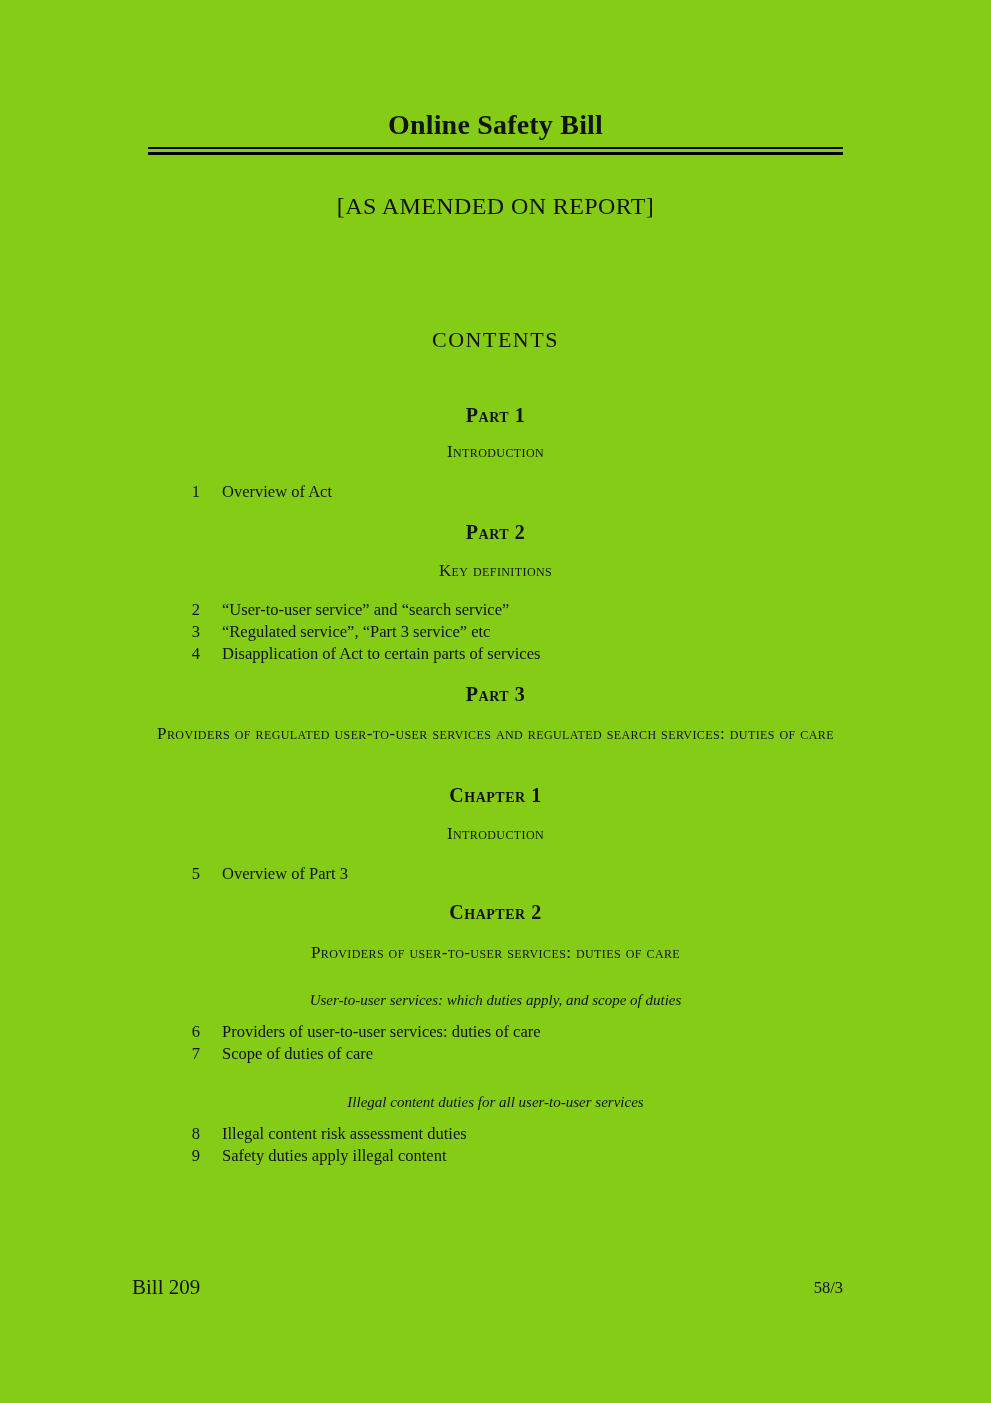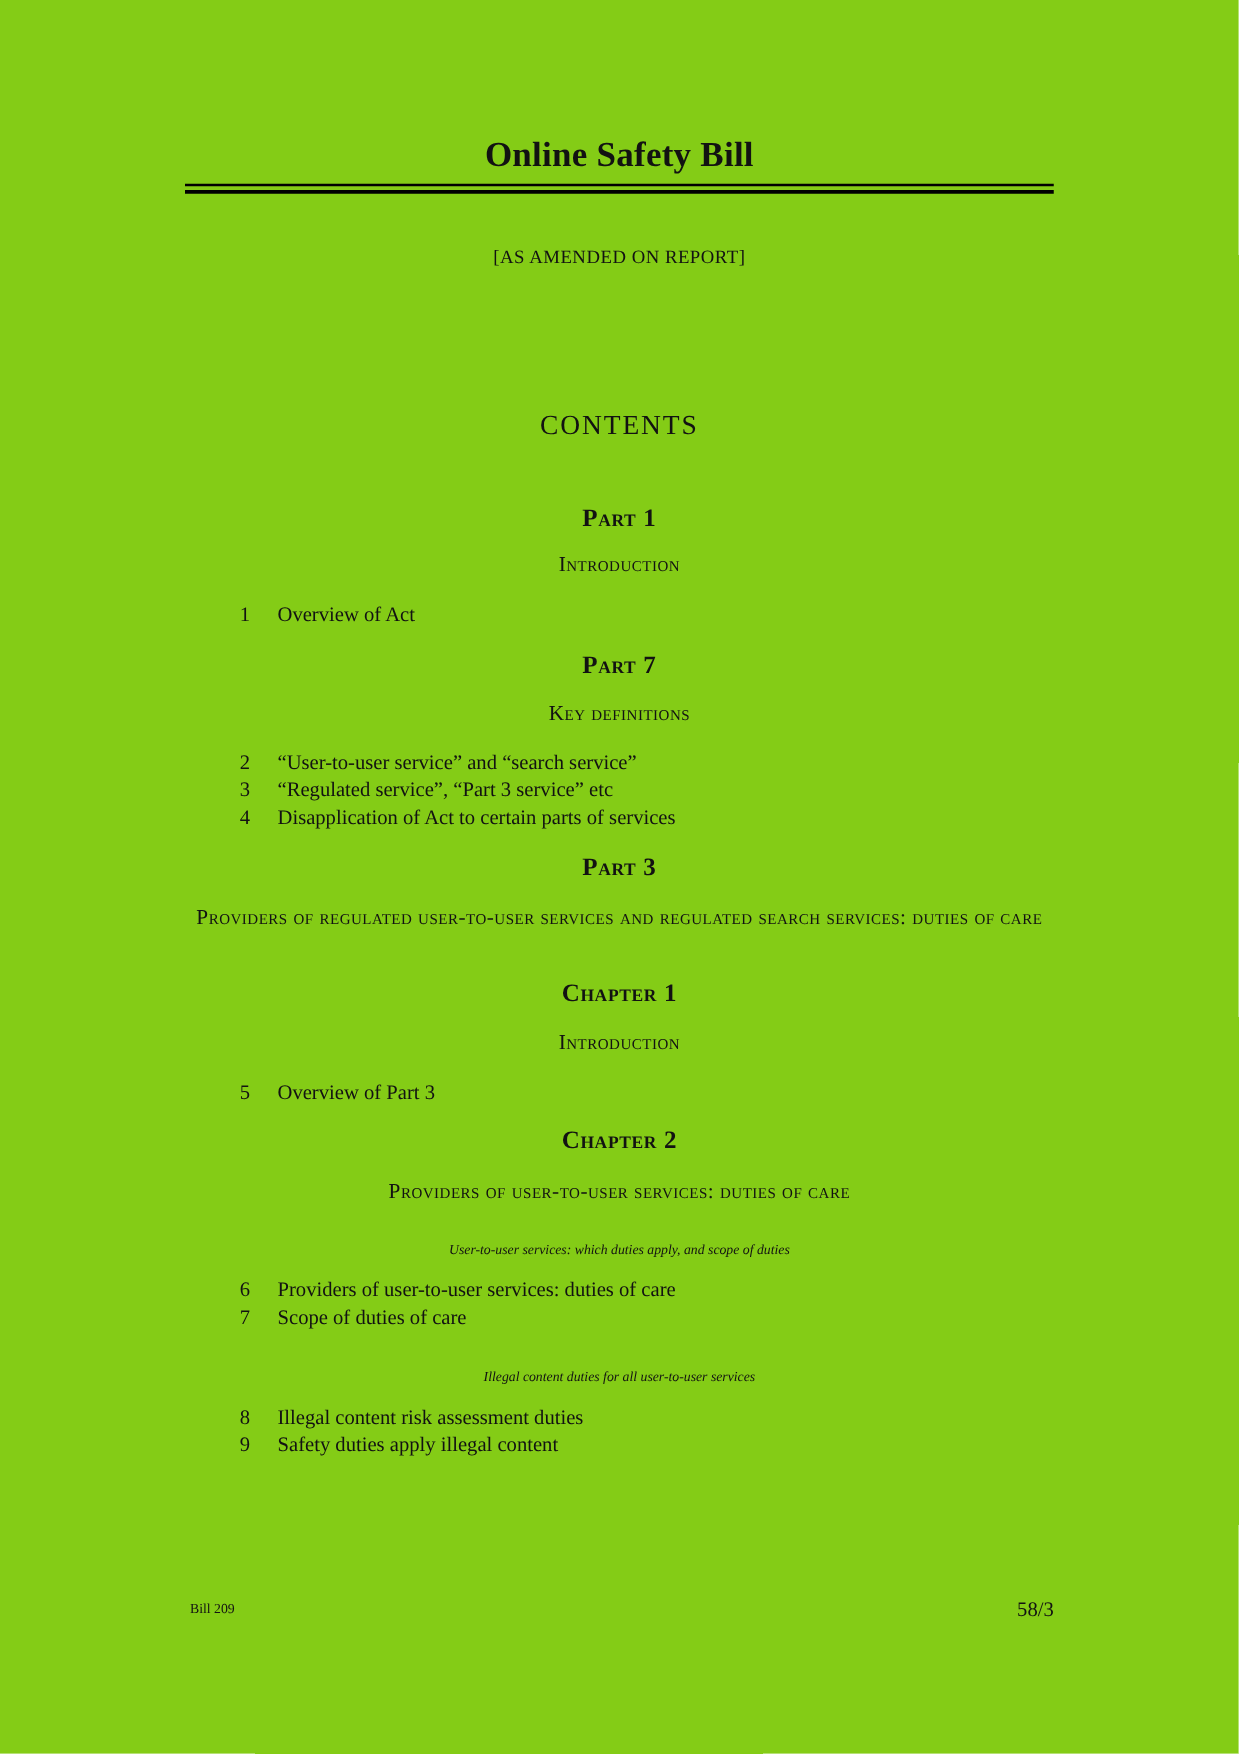--- a/index.html
+++ b/index.html
@@ -29,21 +29,21 @@
     font-weight: bold;
     line-height: 32px;
     letter-spacing: 0.2px;
   }
   .title-rule {
     height: 3px;
     border-top: 2px solid #000;
     border-bottom: 3px solid #000;
   }
   .amendment {
-    font-size: 15px;
+    font-size: 24px;
     letter-spacing: 0.4px;
     line-height: 23px;
   }
   .contents-heading {
     font-size: 22px;
     letter-spacing: 1.5px;
     line-height: 26px;
   }
   .part-label {
     font-size: 20px;
@@ -56,41 +56,41 @@
     font-size: 17px;
     font-variant: small-caps;
     letter-spacing: 0.4px;
     line-height: 23px;
   }
   .wide {
     left: 135px;
     width: 721px;
   }
   .group-heading {
-    font-size: 11px;
+    font-size: 15px;
     font-style: italic;
     line-height: 21px;
   }
   .toc-items {
     font-size: 16.5px;
     line-height: 22px;
   }
   .toc-row { display: flex; }
   .toc-num {
     flex: none;
     width: 52px;
     text-align: right;
   }
   .toc-text { margin-left: 22px; }
 
   .footer-left {
     position: absolute;
-    left: 152px;
+    left: 132px;
     top: 1277px;
-    font-size: 11px;
+    font-size: 21px;
     line-height: 21px;
   }
   .footer-right {
     position: absolute;
     right: 148px;
     top: 1277px;
     font-size: 16.5px;
     line-height: 21px;
   }
 </style>
@@ -109,21 +109,21 @@
 
   <div class="block center part-label" style="top:403px">Part 1</div>
   <div class="block center part-title" style="top:440px">Introduction</div>
   <div class="block toc-items" style="top:481px">
     <div class="toc-row">
       <span class="toc-num">1</span>
       <span class="toc-text">Overview of Act</span>
     </div>
   </div>
 
-  <div class="block center part-label" style="top:520px">Part 7</div>
+  <div class="block center part-label" style="top:520px">Part 2</div>
   <div class="block center part-title" style="top:559px">Key definitions</div>
   <div class="block toc-items" style="top:599px">
     <div class="toc-row">
       <span class="toc-num">2</span>
       <span class="toc-text">“User-to-user service” and “search service”</span>
     </div>
     <div class="toc-row">
       <span class="toc-num">3</span>
       <span class="toc-text">“Regulated service”, “Part 3 service” etc</span>
     </div>

